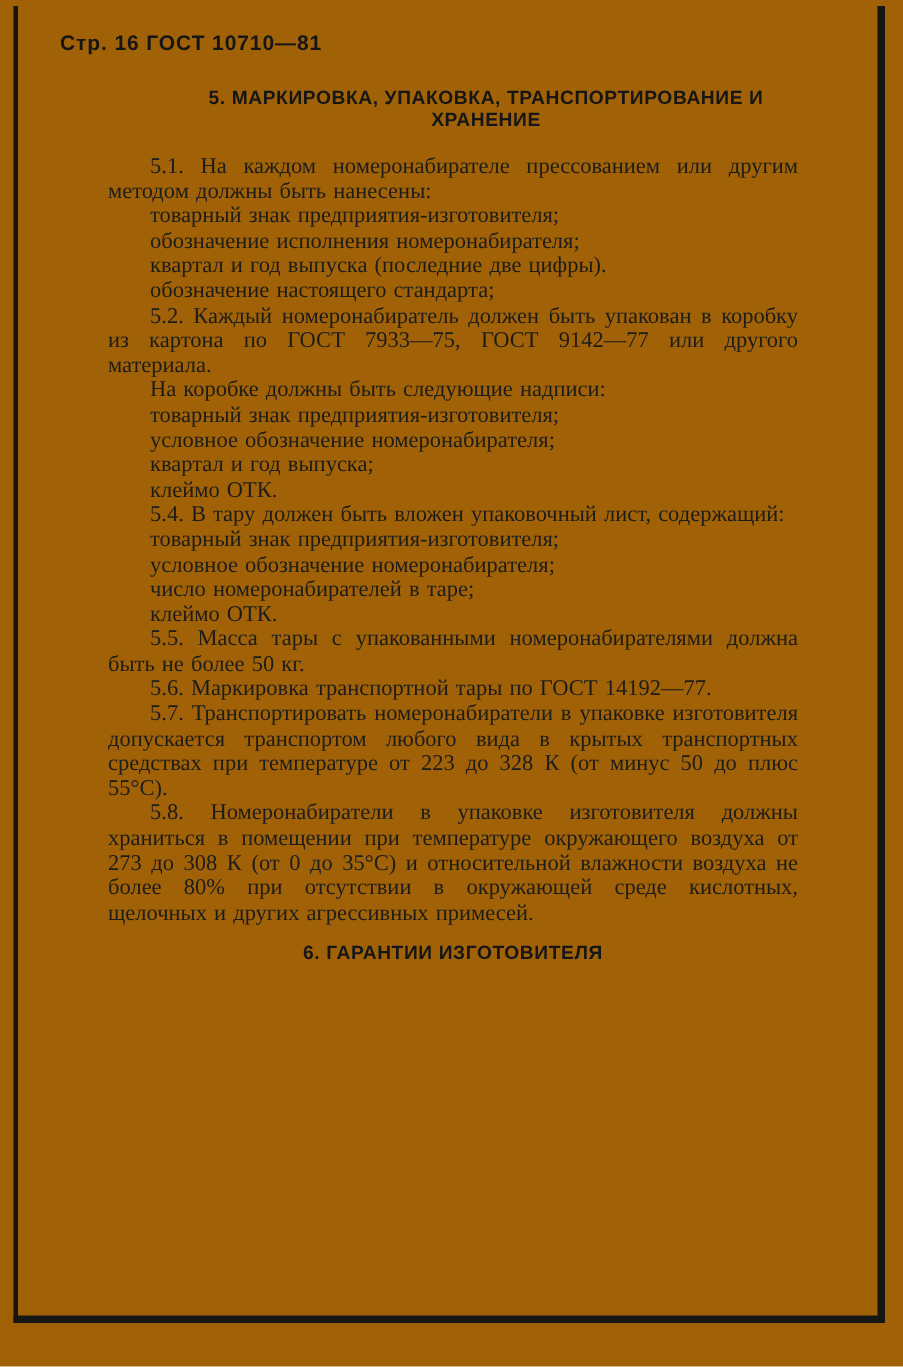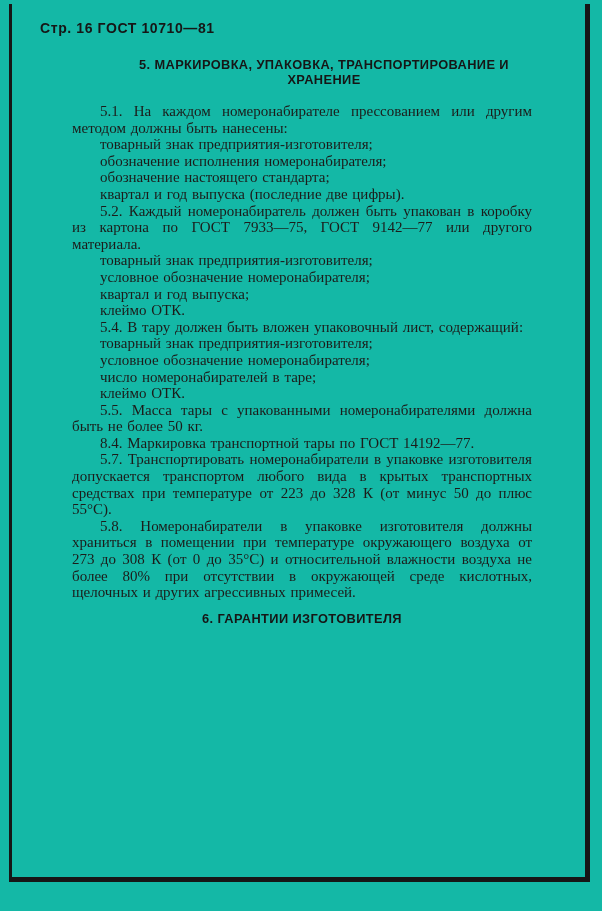--- a/index.html
+++ b/index.html
@@ -11,21 +11,21 @@
   body {
     width: 602px;
     height: 911px;
     font-family: "Liberation Serif", serif;
     color: #1c1c1a;
   }
   .page {
     position: relative;
     width: 602px;
     height: 911px;
-    background: #14b8a6;
+    background: #a16207;
     overflow: hidden;
   }
   
   .frame {
     position: absolute;
     left: 9px;
     top: 4px;
     width: 581px;
     height: 878px;
     border-left: 3px solid #161616;
@@ -75,34 +75,35 @@
   <div class="content">
 
     <div class="doc-header">Стр. 16 ГОСТ 10710—81</div>
 
     <h2 class="section-title title-5">5. МАРКИРОВКА, УПАКОВКА, ТРАНСПОРТИРОВАНИЕ И ХРАНЕНИЕ</h2>
 
     <div class="body">
       <p>5.1. На каждом номеронабирателе прессованием или другим методом должны быть нанесены:</p>
       <p>товарный знак предприятия-изготовителя;</p>
       <p>обозначение исполнения номеронабирателя;</p>
+      <p>квартал и год выпуска (последние две цифры).</p>
       <p>обозначение настоящего стандарта;</p>
-      <p>квартал и год выпуска (последние две цифры).</p>
       <p>5.2. Каждый номеронабиратель должен быть упакован в коробку из картона по ГОСТ 7933—75, ГОСТ 9142—77 или другого материала.</p>
+      <p>На коробке должны быть следующие надписи:</p>
       <p>товарный знак предприятия-изготовителя;</p>
       <p>условное обозначение номеронабирателя;</p>
       <p>квартал и год выпуска;</p>
       <p>клеймо ОТК.</p>
       <p>5.4. В тару должен быть вложен упаковочный лист, содержащий:</p>
       <p>товарный знак предприятия-изготовителя;</p>
       <p>условное обозначение номеронабирателя;</p>
       <p>число номеронабирателей в таре;</p>
       <p>клеймо ОТК.</p>
       <p>5.5. Масса тары с упакованными номеронабирателями должна быть не более 50 кг.</p>
-      <p>8.4. Маркировка транспортной тары по ГОСТ 14192—77.</p>
+      <p>5.6. Маркировка транспортной тары по ГОСТ 14192—77.</p>
       <p>5.7. Транспортировать номеронабиратели в упаковке изготовителя допускается транспортом любого вида в крытых транспортных средствах при температуре от 223 до 328 К (от минус 50 до плюс 55°С).</p>
       <p>5.8. Номеронабиратели в упаковке изготовителя должны храниться в помещении при температуре окружающего воздуха от 273 до 308 К (от 0 до 35°С) и относительной влажности воздуха не более 80% при отсутствии в окружающей среде кислотных, щелочных и других агрессивных примесей.</p>
     </div>
 
     <h2 class="section-title title-6">6. ГАРАНТИИ ИЗГОТОВИТЕЛЯ</h2>
 
 
   </div>
 </div>
 

